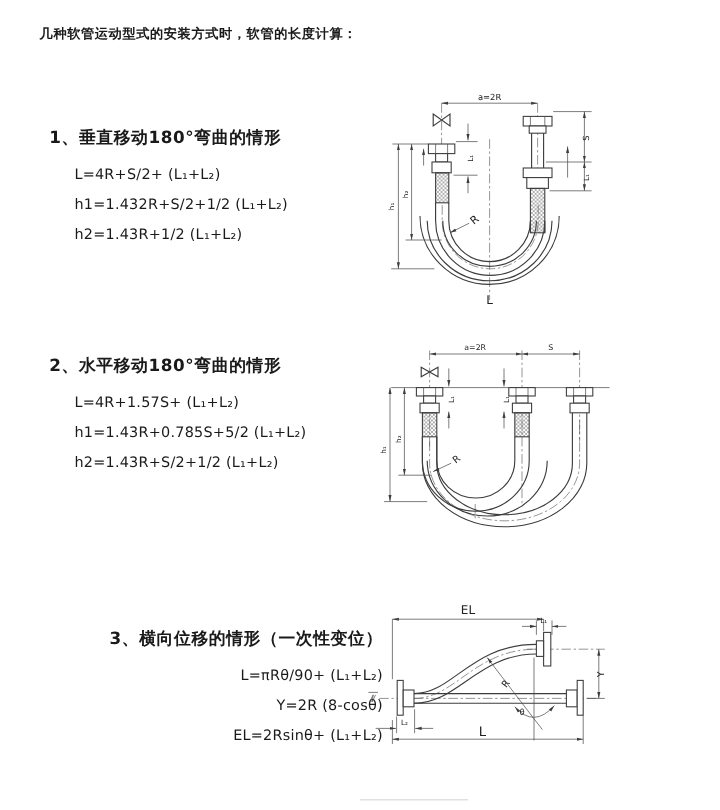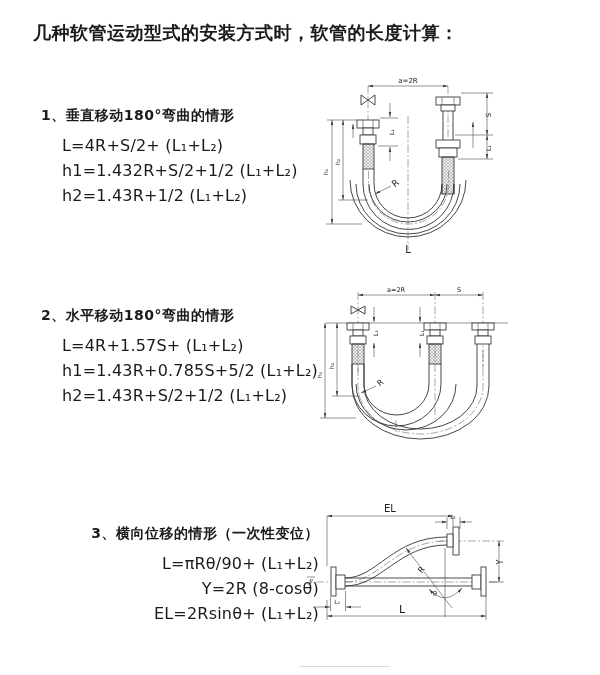--- a/index.html
+++ b/index.html
@@ -1,24 +1,24 @@
 <!DOCTYPE html>
 <html><head>
 <meta charset="utf-8">
 <style>
   html,body { margin:0; padding:0; background:#fff; }
   .page { position:relative; width:600px; height:675px; background:#ffffff; overflow:hidden;
           font-family:"DejaVu Sans","Liberation Sans",sans-serif; color:#1a1a1a; }
-  .title { position:absolute; left:33px; top:21px; margin:0; font-size:18px; font-weight:700;
+  .title { position:absolute; left:33px; top:21px; margin:0; font-size:11px; font-weight:700;
            letter-spacing:0.5px; white-space:nowrap; }
   .sec { position:absolute; left:41px; width:278px; }
   .sec .heading { font-size:14px; font-weight:700; letter-spacing:0.5px; white-space:nowrap; line-height:18px; }
   .sec .formulas { margin-top:9px; padding-left:21px; }
-  .sec .formula { font-size:16px; line-height:25px; letter-spacing:0.2px; white-space:nowrap; }
-  .s1 { top:106px; } .s2 { top:306px; } .s3 { top:524px;text-align:right; }
+  .sec .formula { font-size:12px; line-height:25px; letter-spacing:0.2px; white-space:nowrap; }
+  .s1 { top:106px; } .s2 { top:296px; } .s3 { top:524px;text-align:right; }
   .diag { position:absolute; }
   .d1 { left:312px; top:72px; } .d2 { left:312px; top:280px; } .d3 { left:300px; top:496px; }
   .ln   { stroke:#3d3d3d; stroke-width:0.95; fill:none; }
   .thin { stroke:#4a4a4a; stroke-width:0.6;  fill:none; }
   .dim  { stroke:#4a4a4a; stroke-width:0.6;  fill:none; }
   .cl   { stroke:#5f5f5f; stroke-width:0.55; fill:none; stroke-dasharray:8 2.2 2 2.2; }
   .fit  { fill:#ffffff; stroke:#3d3d3d; stroke-width:0.9; }
   .braid{ stroke:#3d3d3d; stroke-width:0.9; }
   text  { fill:#222; font-family:"DejaVu Sans","Liberation Sans",sans-serif; }
   .t7 { font-size:7px; } .t6 { font-size:6px; } .t65 { font-size:6.5px; }

